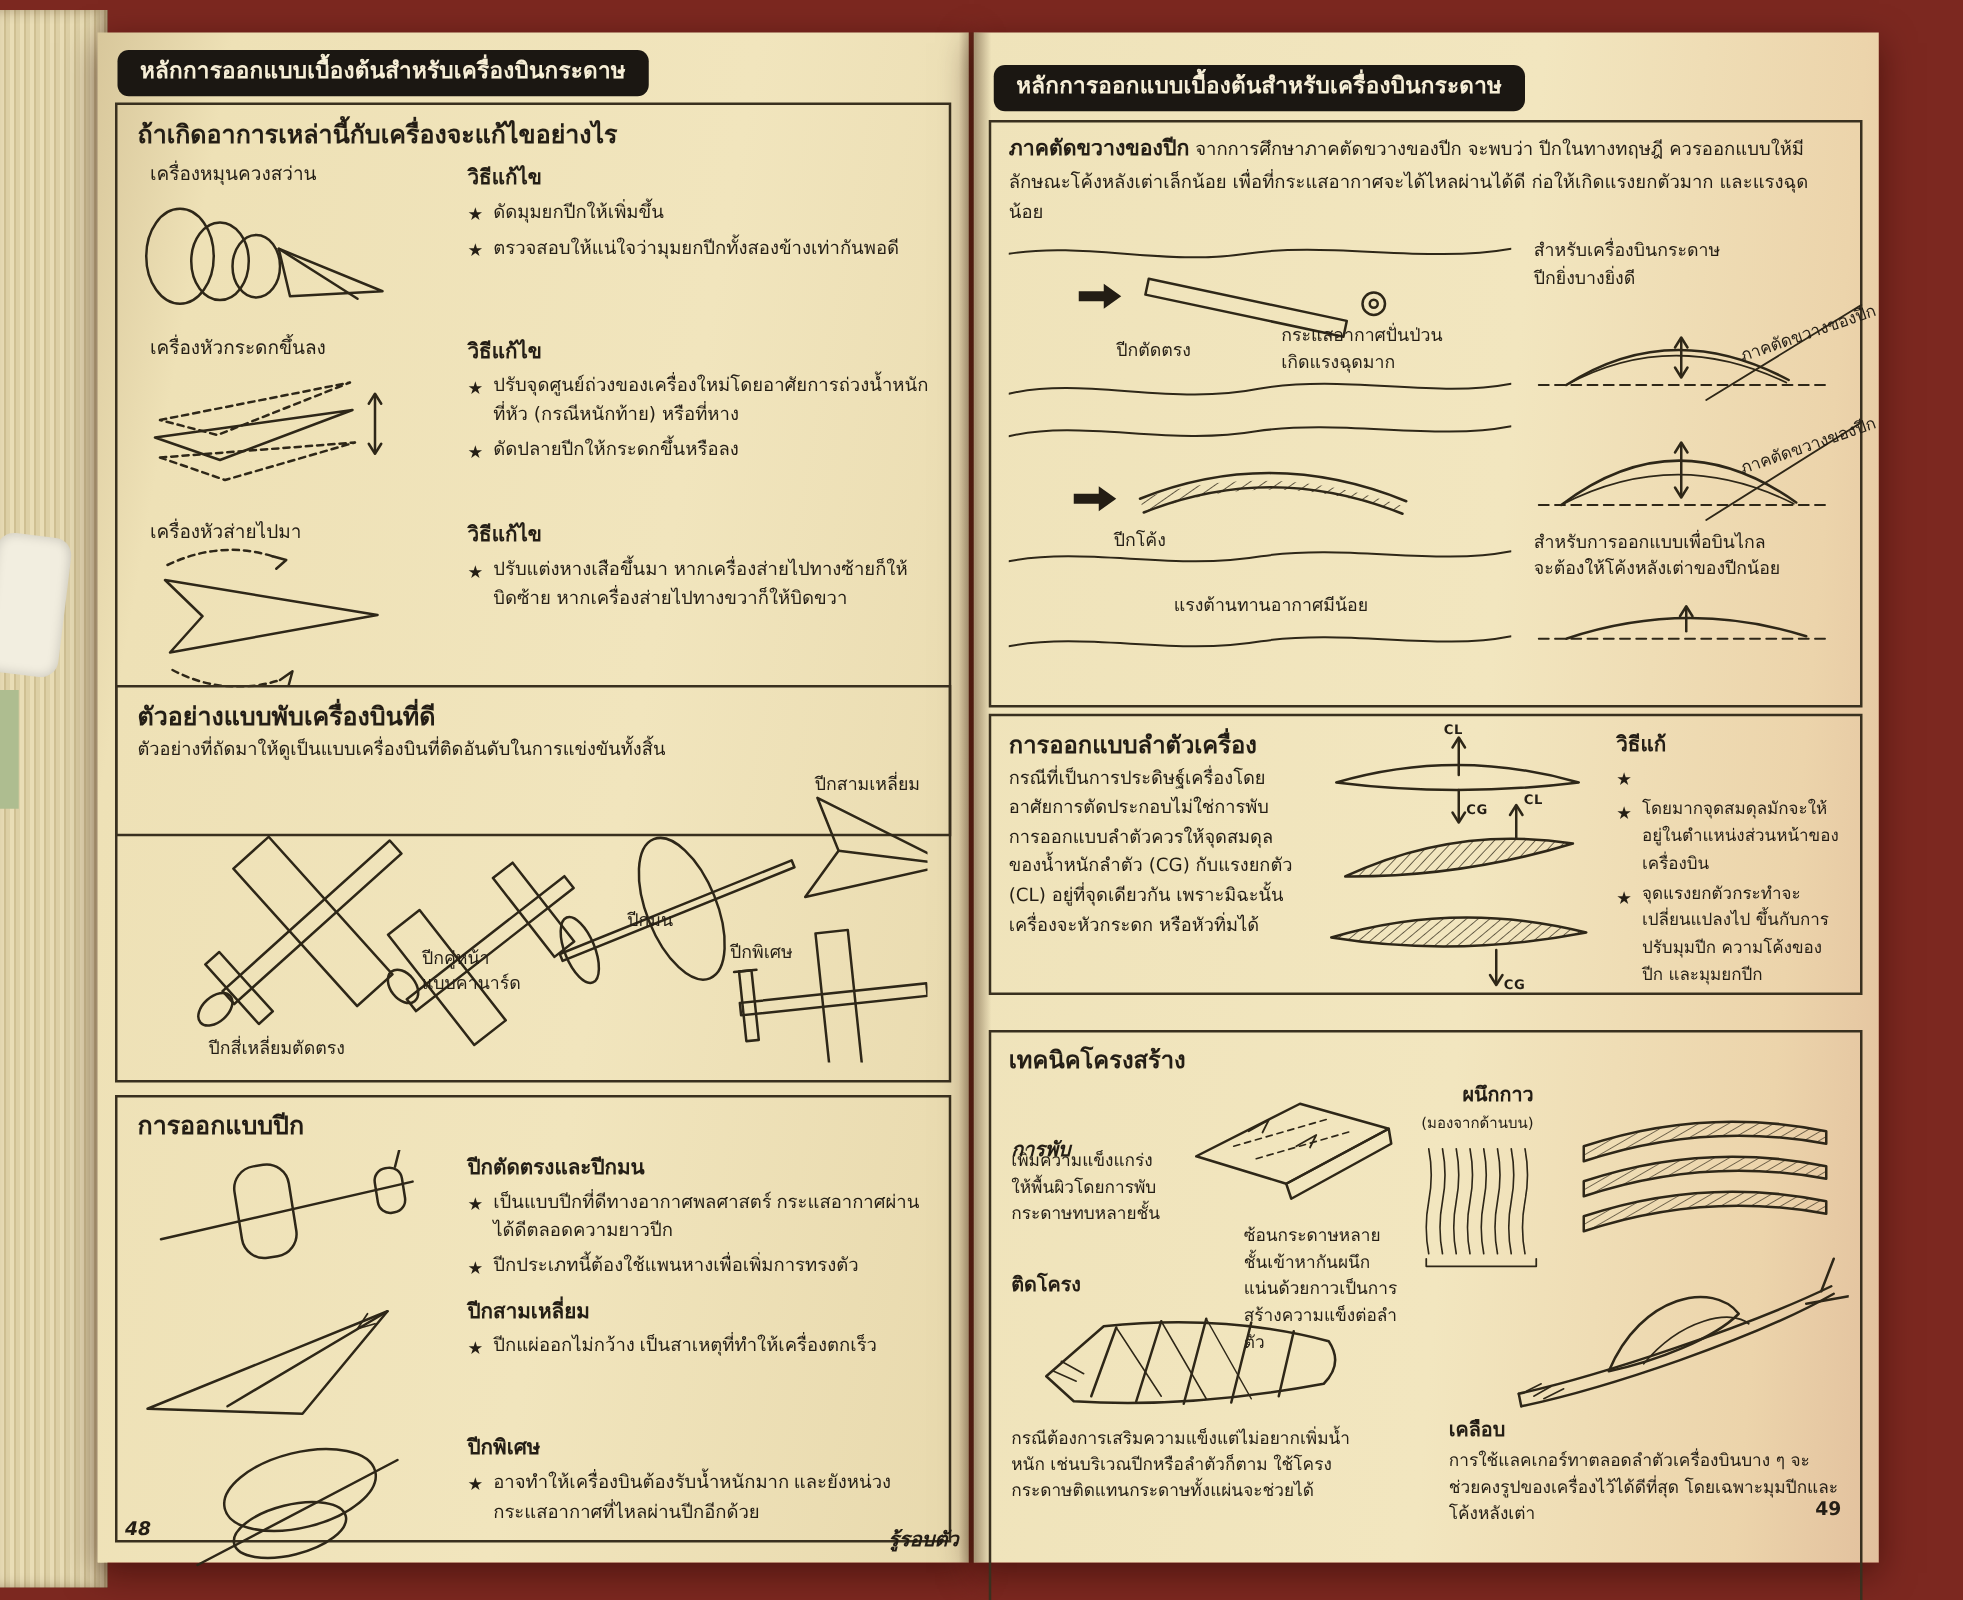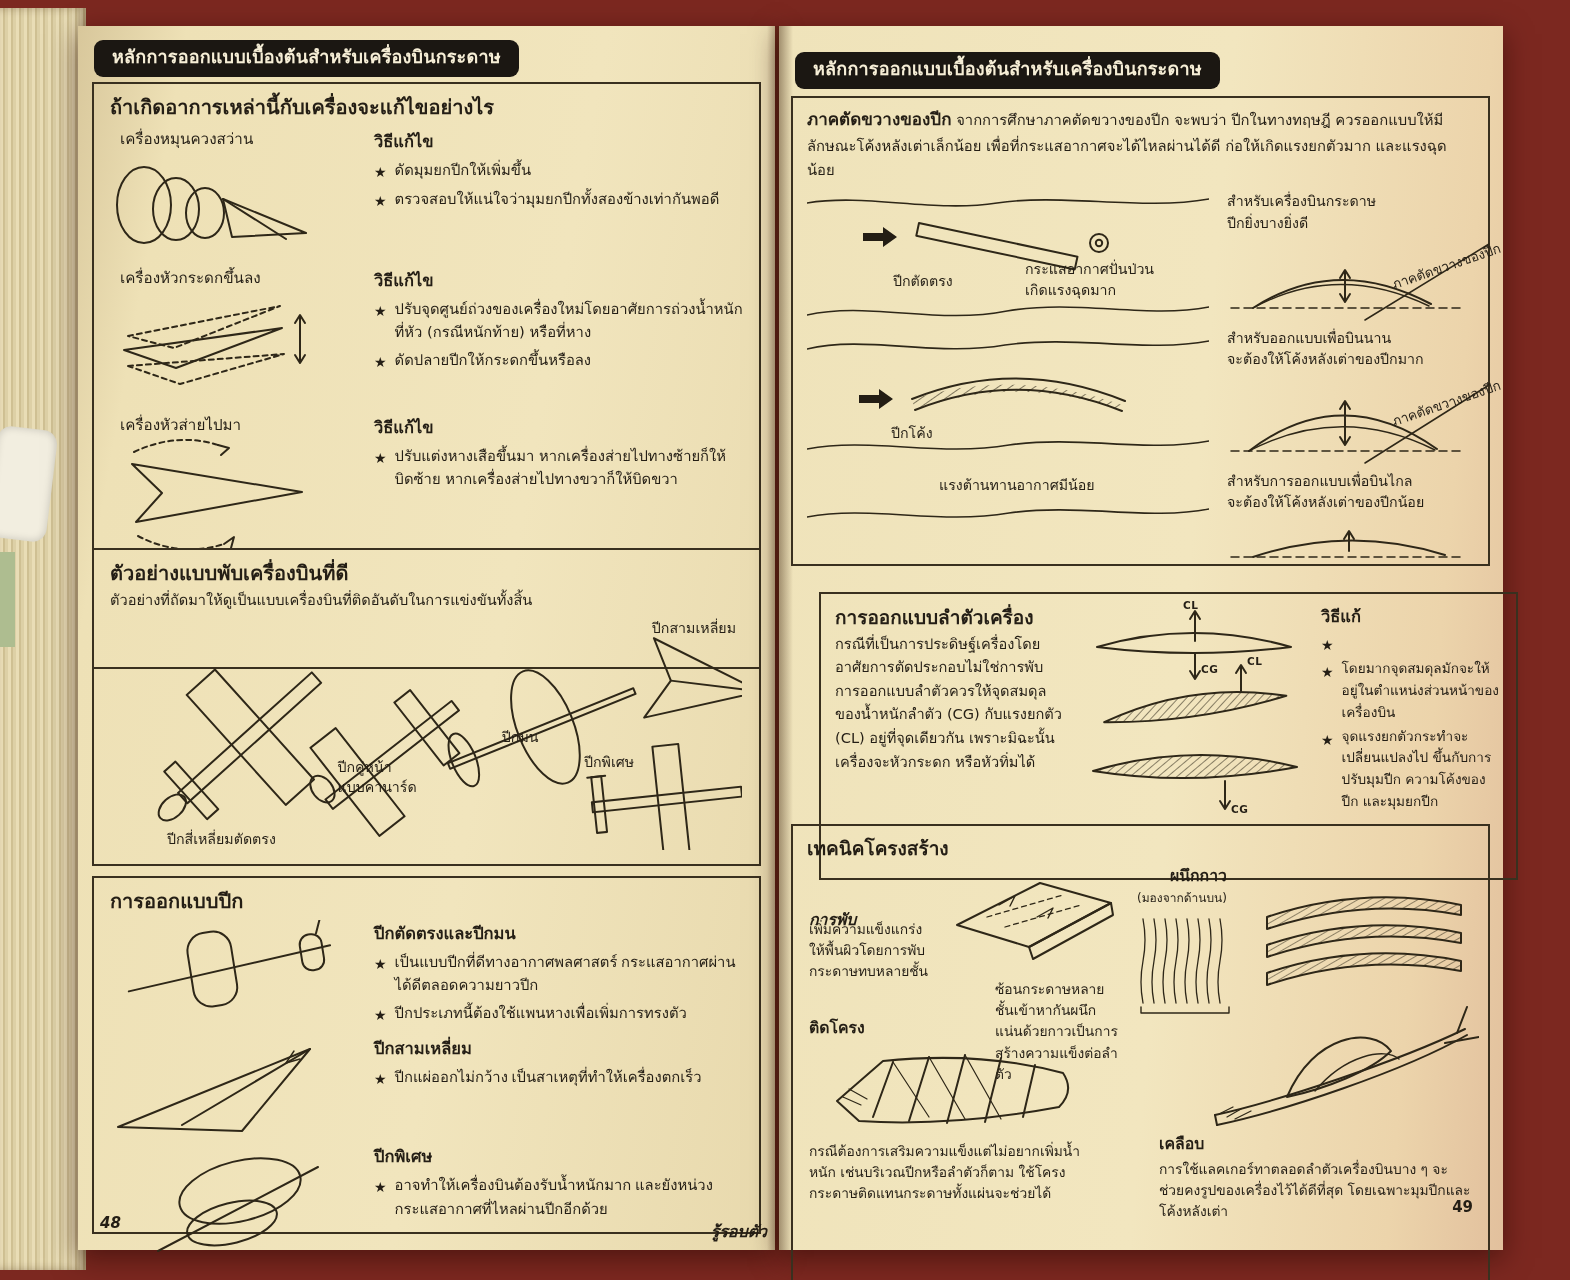--- a/index.html
+++ b/index.html
@@ -39,21 +39,21 @@
   .page.left  .banner { left:16px; top:14px; }
   .page.right .banner { left:16px; top:26px; }
 
   .box { position:absolute; border:2.4px solid #39301f; }
   
   .box.trouble  { left:14px; top:56px;  width:669px; height:587px; padding:8px 16px; }
   .box.examples { left:14px; top:522px; width:669px; height:318px; padding:8px 16px; }
   .box.wings    { left:14px; top:850px; width:669px; height:358px; padding:8px 16px;font-family:Liberation Serif, serif; }
   
   .box.cross    { left:12px; top:70px;  width:699px; height:470px; padding:8px 14px; }
-  .box.fuse     { left:12px; top:566px; width:699px; height:288px; padding:9px 14px; display:flex; gap:8px;margin-left:28px; }
+  .box.fuse     { left:12px; top:545px; width:699px; height:225px; padding:9px 14px; display:flex; gap:8px; }
   .box.struct   { left:12px; top:798px; width:699px; height:480px; padding:8px 14px; }
 
   .section-title { font-weight:bold; font-size:20px; line-height:1.5; }
   .sub-title { font-weight:bold; font-size:16.5px; line-height:1.5; }
   .body-text { font-size:14.6px; line-height:1.62; }
 
   .bullet { display:flex; gap:8px; margin:4px 0; font-size:14.8px; line-height:1.6; }
   .bullet .star { flex:0 0 auto; font-size:14px; margin-top:3px; }
   .bullet .bullet-text { flex:1; }
 
@@ -345,22 +345,20 @@
           <svg width="272" height="86" viewBox="0 0 272 86">
             <line x1="12" y1="72" x2="244" y2="72" stroke-dasharray="8,5" style="stroke-width:1.5"></line>
             <path d="M34,72 Q118,18 212,68"></path>
             <path d="M34,72 Q118,26 210,70" style="stroke-width:1.4"></path>
             <line x1="126" y1="64" x2="126" y2="36"></line>
             <path d="M121,42 L126,34 L131,42"></path>
             <path d="M121,58 L126,66 L131,58"></path>
             <line x1="146" y1="84" x2="270" y2="8" style="stroke-width:1.5"></line>
           </svg>
         </div>
-        <div class="note">สำหรับออกแบบเพื่อบินนาน
-จะต้องให้โค้งหลังเต่าของปีกมาก</div>
         <div class="cs-fig fig">
           <span class="cs-label">ภาคตัดขวางของปีก</span>
           <svg width="272" height="92" viewBox="0 0 272 92">
             <line x1="12" y1="78" x2="244" y2="78" stroke-dasharray="8,5" style="stroke-width:1.5"></line>
             <path d="M30,78 Q122,8 218,76"></path>
             <path d="M30,78 Q122,30 216,77" style="stroke-width:1.4"></path>
             <line x1="126" y1="70" x2="126" y2="30"></line>
             <path d="M121,36 L126,28 L131,36"></path>
             <path d="M121,64 L126,72 L131,64"></path>
             <line x1="146" y1="90" x2="270" y2="12" style="stroke-width:1.5"></line>

